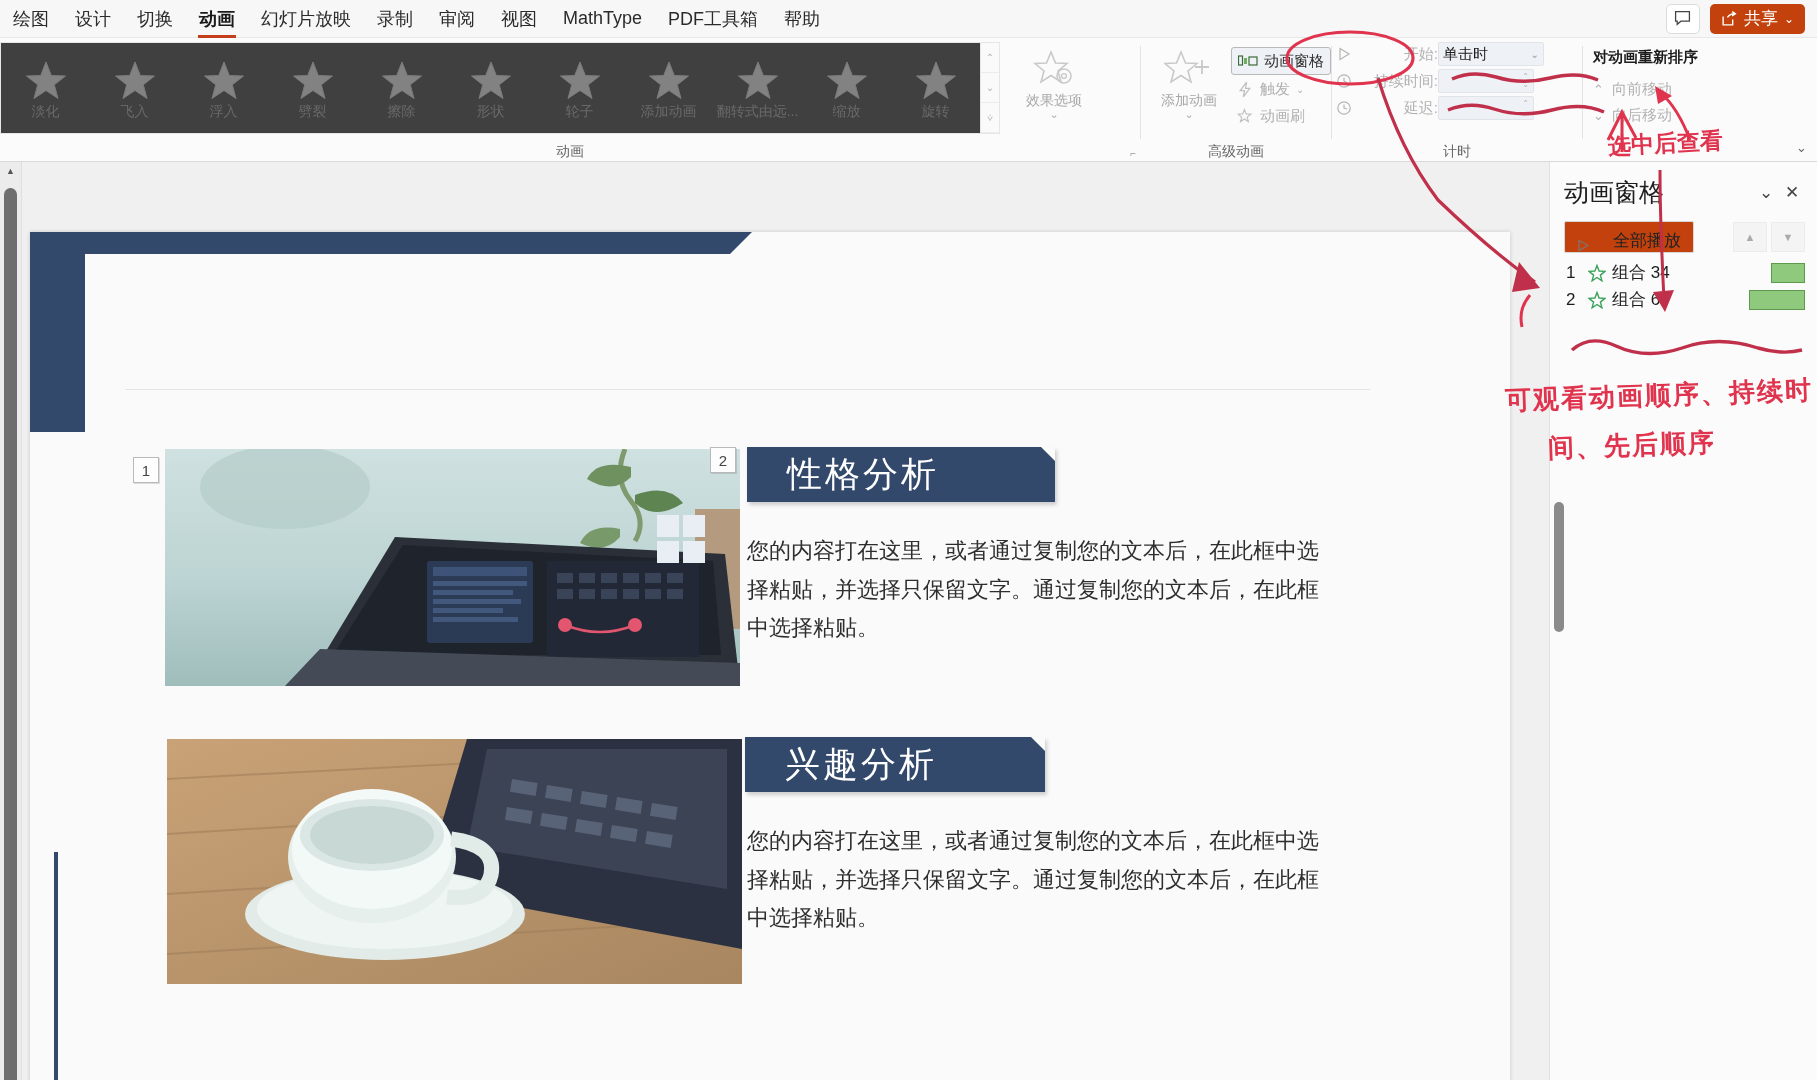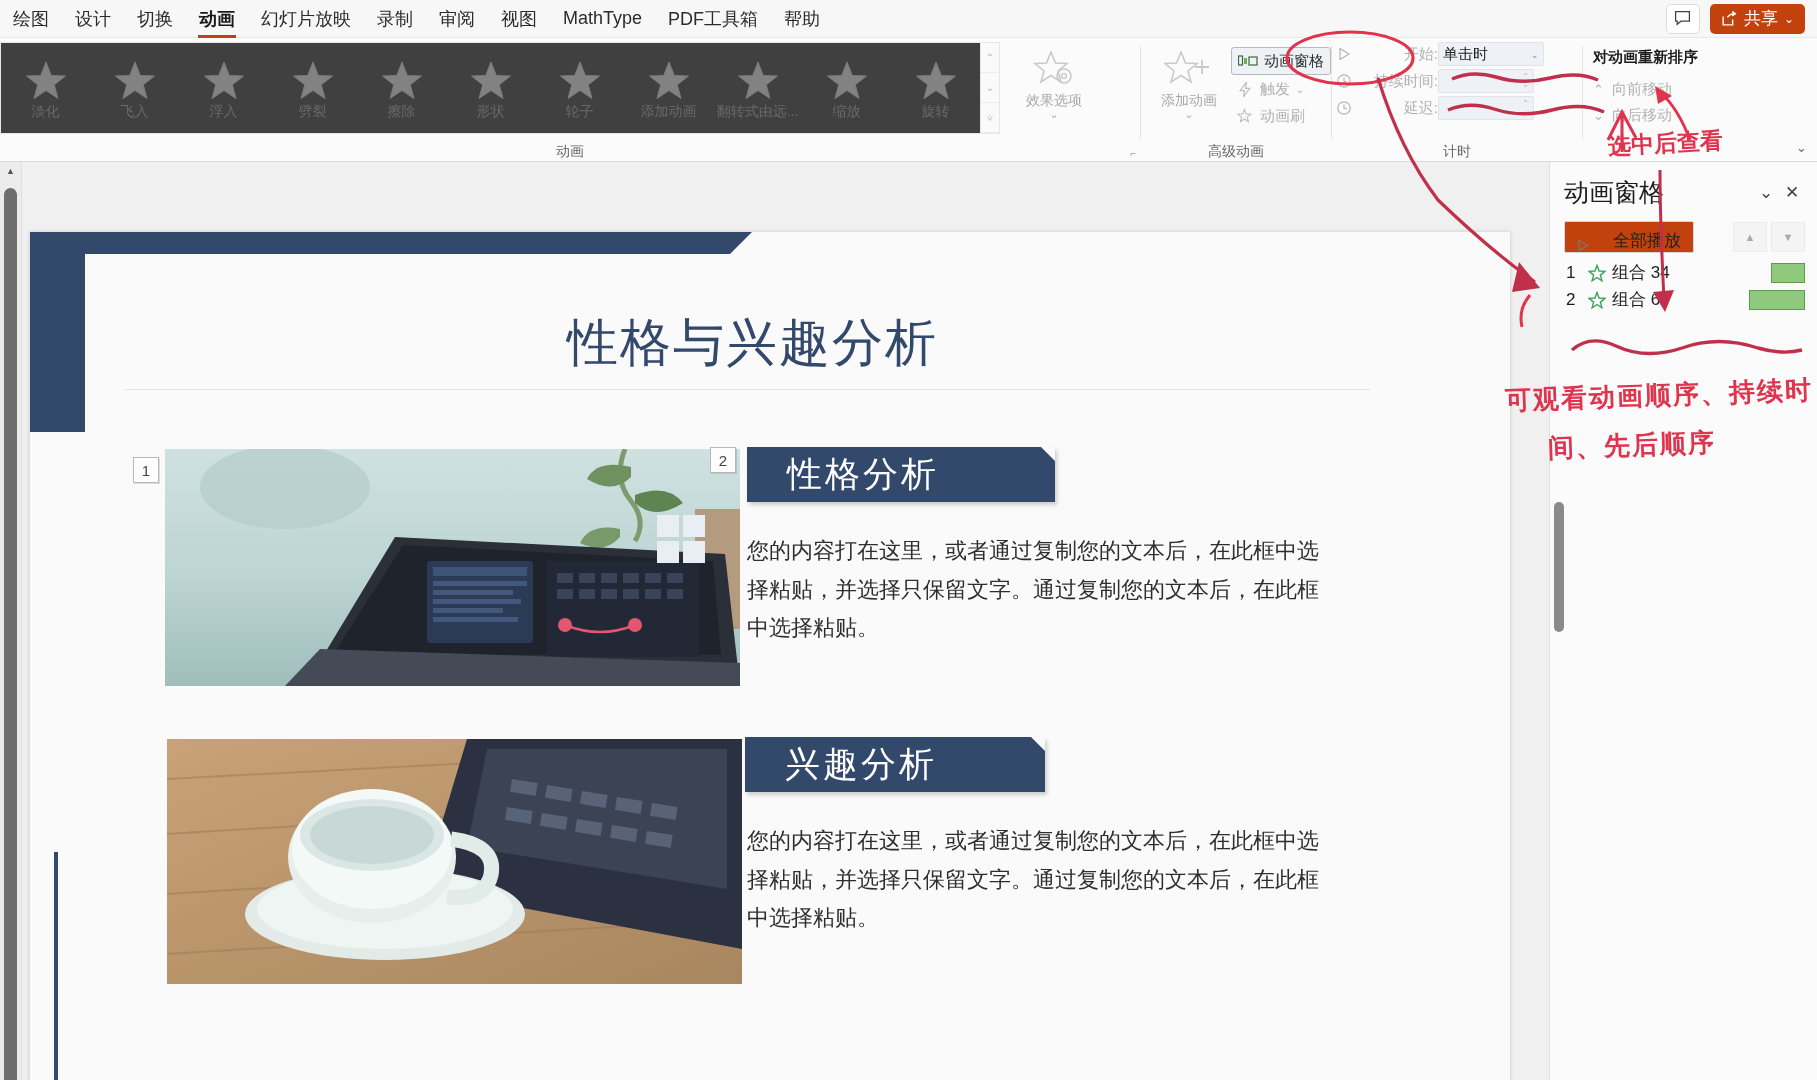--- a/index.html
+++ b/index.html
@@ -466,21 +466,20 @@
       <div class="frame-tl"></div>
       <div class="frame-tl-notch"></div>
       <div class="frame-tl2"></div>
       <div class="frame-rt"></div>
       <div class="frame-r"></div>
       <div class="frame-bl"></div>
       <div class="frame-br"></div>
       <div class="frame-br-notch"></div>
 
       <div id="slide-inner">
-        <div id="slide-title">性格与兴趣分析</div>
         <div id="title-rule"></div>
 
         <div class="anim-badge" style="left:48px; top:203px;">1</div>
 
         <div class="photo p1">
           <svg width="575" height="237" viewBox="0 0 575 237">
             <defs>
               <linearGradient id="g1" x1="0" y1="0" x2="0" y2="1">
                 <stop offset="0" stop-color="#cfe1e0"></stop>
                   <stop offset="0.55" stop-color="#bcd4d3"></stop>

